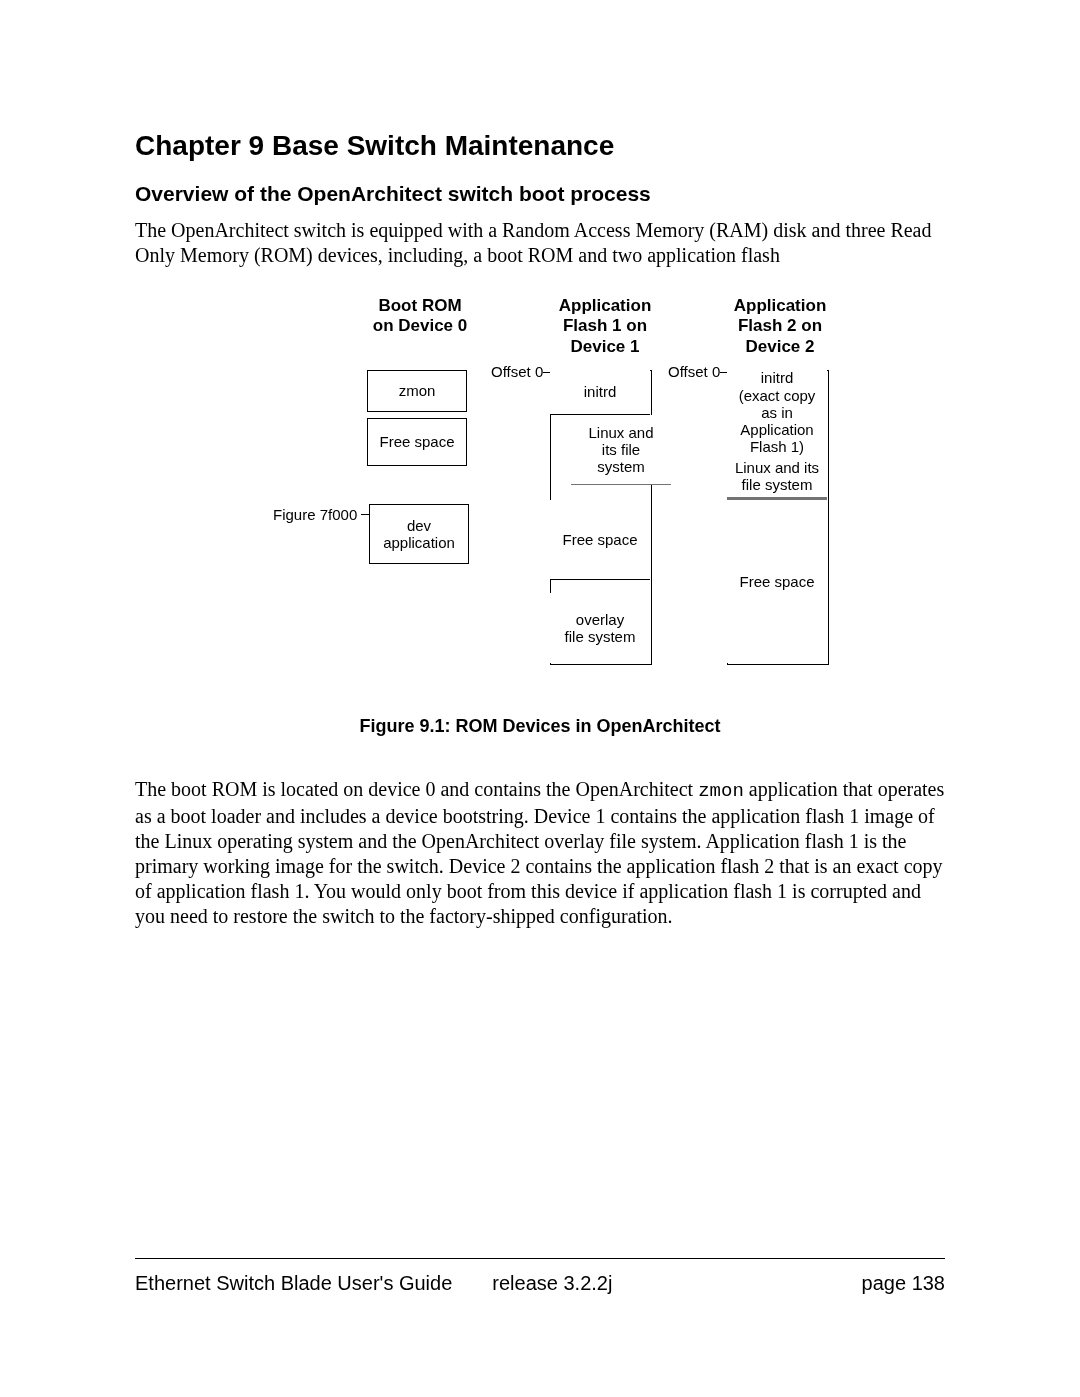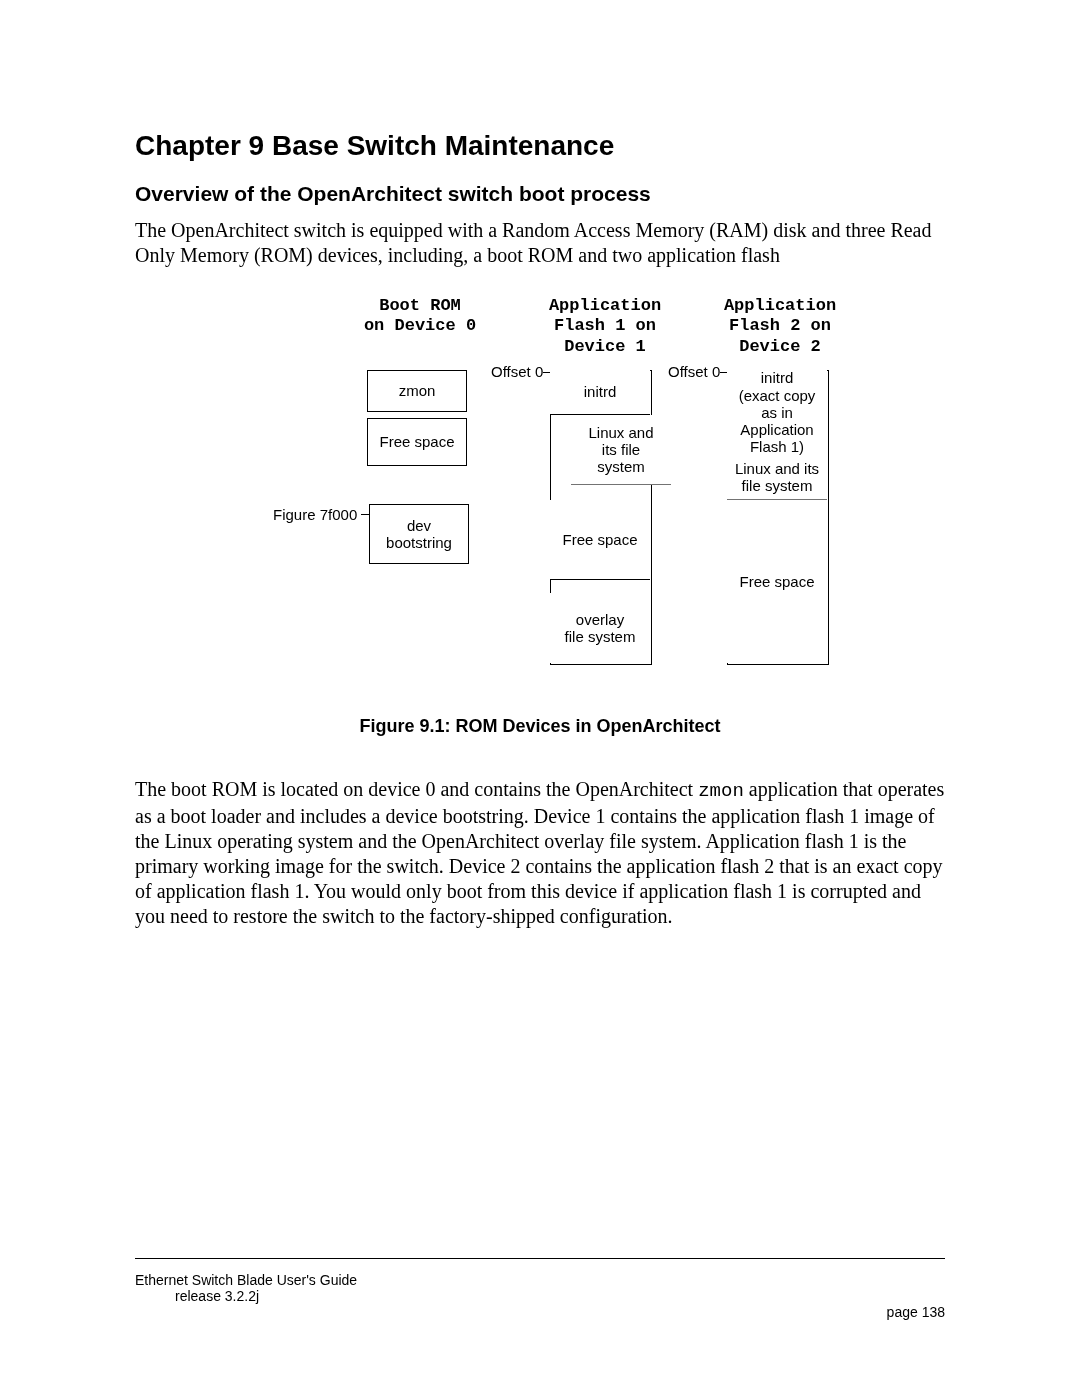--- a/index.html
+++ b/index.html
@@ -36,21 +36,21 @@
     margin-top: 20px;
     margin-bottom: 12px;
   }
   .figure-area {
     position: relative;
     height: 430px;
     margin-top: 10px;
   }
   .col-header {
     position: absolute;
-    font-family: Liberation Mono, monospace;
+    font-family: Liberation Sans, sans-serif;
     font-weight: bold;
     font-size: 17px;
     text-align: center;
     white-space: pre-line;
     line-height: 1.2;
   }
   .col-header.c0 { left: 225px; top: 18px; width: 120px; }
   .col-header.c1 { left: 410px; top: 18px; width: 120px; }
   .col-header.c2 { left: 585px; top: 18px; width: 120px; }
 
@@ -110,23 +110,22 @@
     width: 810px;
     top: 1258px;
     border-top: 1.5px solid #000;
   }
   .footer {
     position: absolute;
     left: 135px;
     width: 810px;
     top: 1272px;
     font-family: Arial, Helvetica, sans-serif;
-    font-size: 14px;
+    font-size: 20px;
     display: flex;
-    flex-direction: column;
   }
   .footer .left  { flex: 0 0 auto; }
   .footer .mid   { flex: 1 1 auto; text-align: left; padding-left: 40px;}
   .footer .right { flex: 0 0 auto; text-align: right; }
 </style>
 </head>
 <body>
 
 <div class="page">
   <div class="chapter-title">Chapter 9    Base Switch Maintenance</div>
@@ -150,38 +149,38 @@
 
     <span class="tick-span" style="left:533px; top:85px;">Offset 0</span>
     <div class="tick-line" style="left:585px; top:94px; width:8px;"></div>
 
     <span class="tick-span" style="left:138px; top:228px;">Figure 7f000</span>
     <div class="tick-line" style="left:226px; top:236px; width:8px;"></div>
 
     <div class="block" style="left:232px; top:92px;  width:100px; height:42px;">zmon</div>
     <div class="block" style="left:232px; top:140px; width:100px; height:48px;">Free space</div>
     <div class="block" style="left:234px; top:226px; width:100px; height:60px;">dev
-bootstring</div>
+application</div>
 
     <div class="device d1"></div>
     <div class="block" style="left:415px; top:92px;  width:100px; height:45px; border:none; border-bottom:1px solid #000;">initrd</div>
     <div class="block" style="left:436px; top:137px; width:100px; height:70px; border:none; border-bottom:1px solid #737373;">Linux and
 its file
 system</div>
     <div class="block" style="left:415px; top:222px; width:100px; height:80px; border:none; border-bottom:1px solid #000;">Free space</div>
     <div class="block" style="left:415px; top:315px; width:100px; height:70px; border:none;">overlay
 file system</div>
 
     <div class="device d2"></div>
     <div class="block" style="left:592px; top:92px;  width:100px; height:85px; border:none;">initrd
 (exact copy
 as in
 Application
 Flash 1)</div>
-    <div class="block" style="left:592px; top:177px; width:100px; height:45px; border:none; border-bottom:1px solid #737373;">Linux and its
+    <div class="block" style="left:592px; top:177px; width:100px; height:45px; border:none; border-bottom:3px solid #737373;">Linux and its
 file system</div>
     <div class="block" style="left:592px; top:222px; width:100px; height:163px; border:none;">Free space</div>
 
   </div>
 
   <div class="figure-caption">Figure 9.1: ROM Devices in OpenArchitect</div>
 
   <div class="body-text">
     <span>The boot ROM is located on device 0 and contains the OpenArchitect </span><span class="mono">zmon</span><span> application that operates as a boot loader and includes a device bootstring. Device 1 contains the application flash 1 image of the Linux operating system and the OpenArchitect overlay file system. Application flash 1 is the primary working image for the switch. Device 2 contains the application flash 2 that is an exact copy of application flash 1. You would only boot from this device if application flash 1 is corrupted and you need to restore the switch to the factory-shipped configuration.</span>
   </div>

